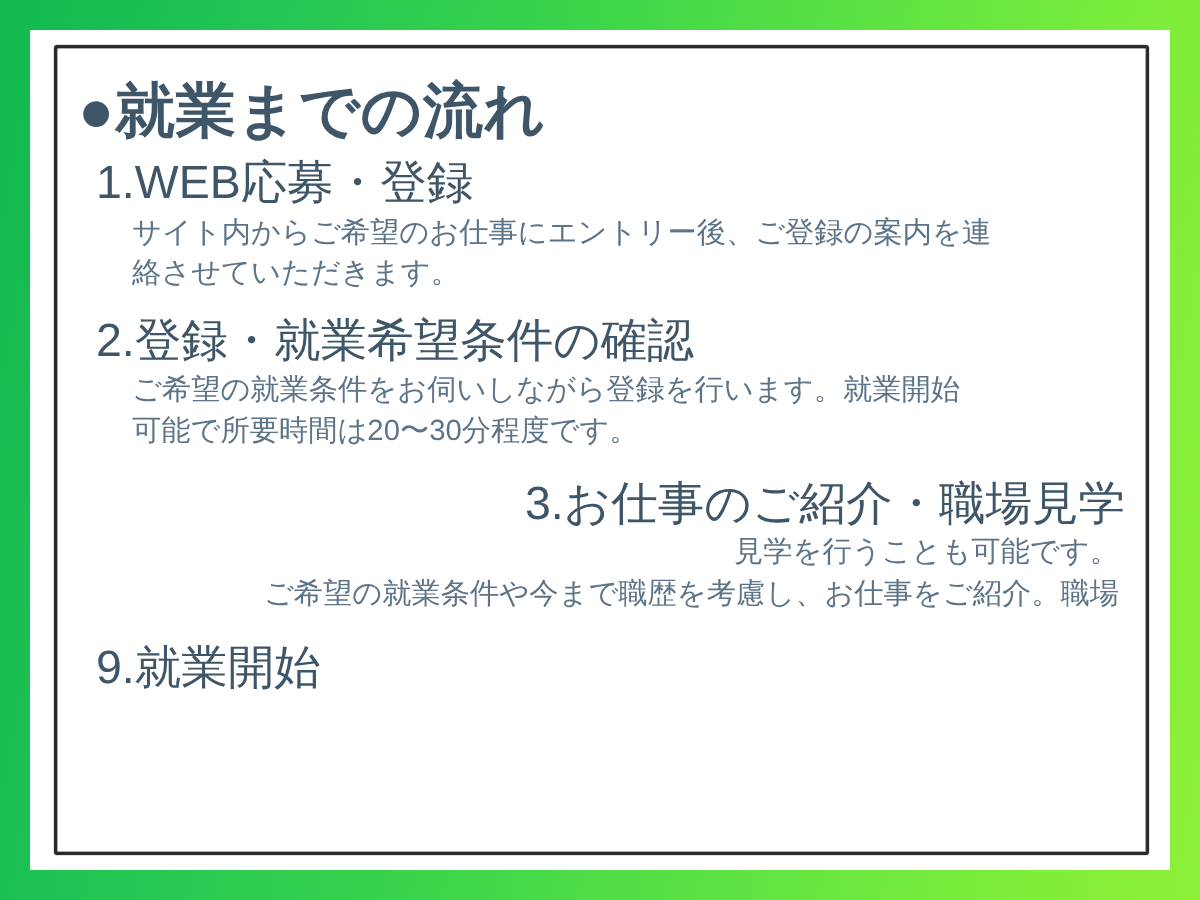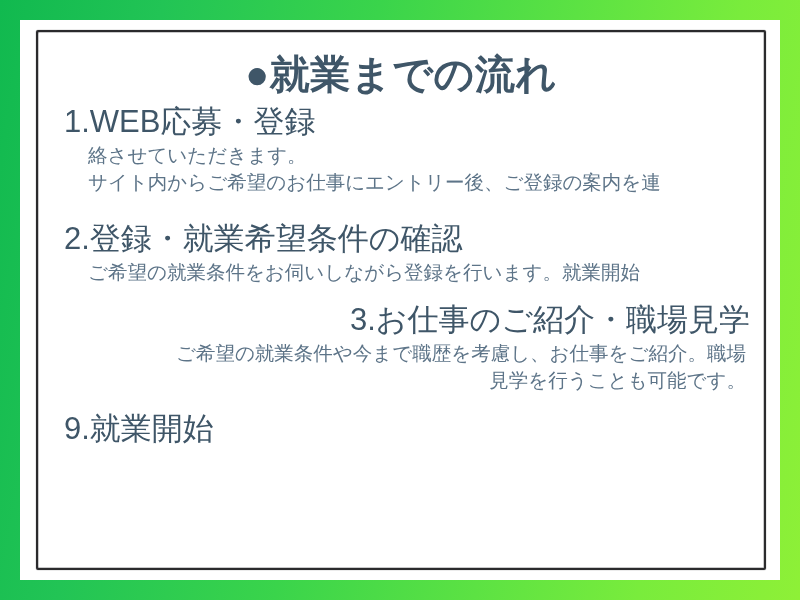--- a/index.html
+++ b/index.html
@@ -61,21 +61,21 @@
     position: absolute;
     left: -1px; top: -1px; right: -1px; bottom: -1px;
     border-left: 1px solid rgba(40,40,42,0.55);
     border-top: 1px solid rgba(40,40,42,0.35);
     border-radius: 3px;
     pointer-events: none;
   }
 
   
   #title {
-    text-align: center;
+    text-align: left;
     color: #3f5668;
     font-size: 40px;
     font-weight: bold;
     line-height: 1.0;
     letter-spacing: 0.5px;
     margin: 14px 0 10px 0;
     white-space: nowrap;
   }
 
   
@@ -100,53 +100,54 @@
     line-height: 1.42;
     letter-spacing: 0px;
     margin: 0;
     padding-left: 36px;
     padding-right: 4px;
   }
   .step-body .ln { display: block; white-space: nowrap; }
 
   
   #step-1 { margin-top: 2px; }
-  #step-2 { margin-top: 24px; }
+  #step-2 { margin-top: 12px; }
   #step-3 { margin-top: 16px; text-align: right; }
   #step-4 { margin-top: 16px; }
 </style>
 </head>
 <body>
 
 <div id="poster">
   <div id="mat">
     <div id="frame">
 
       <h1 id="title">●就業までの流れ</h1>
 
       <div class="step" id="step-1">
         <div class="step-heading">1.WEB応募・登録</div>
         <div class="step-body">
+          <span class="ln">サイト内からご希望のお仕事にエントリー後、ご登録の案内を連</span>
           <span class="ln">絡させていただきます。</span>
-          <span class="ln">サイト内からご希望のお仕事にエントリー後、ご登録の案内を連</span>
         </div>
       </div>
 
       <div class="step" id="step-2">
         <div class="step-heading">2.登録・就業希望条件の確認</div>
         <div class="step-body">
           <span class="ln">ご希望の就業条件をお伺いしながら登録を行います。就業開始</span>
+          <span class="ln">可能で所要時間は20〜30分程度です。</span>
         </div>
       </div>
 
       <div class="step" id="step-3">
         <div class="step-heading">3.お仕事のご紹介・職場見学</div>
         <div class="step-body">
+          <span class="ln">見学を行うことも可能です。</span>
           <span class="ln">ご希望の就業条件や今まで職歴を考慮し、お仕事をご紹介。職場</span>
-          <span class="ln">見学を行うことも可能です。</span>
         </div>
       </div>
 
       <div class="step" id="step-4">
         <div class="step-heading">9.就業開始</div>
       </div>
 
     </div>
   </div>
 </div>

